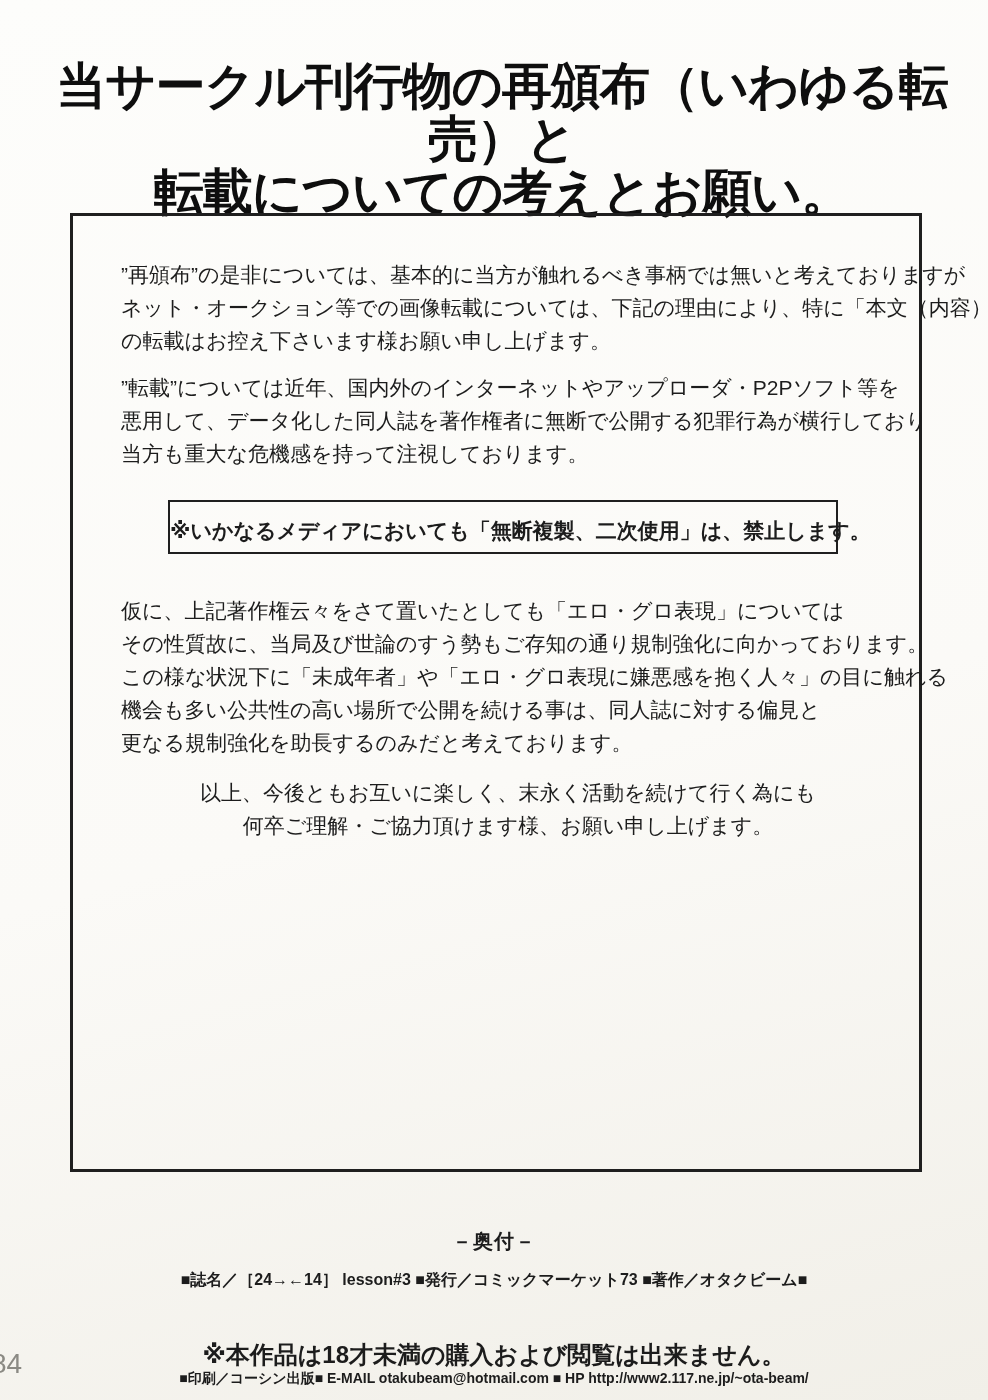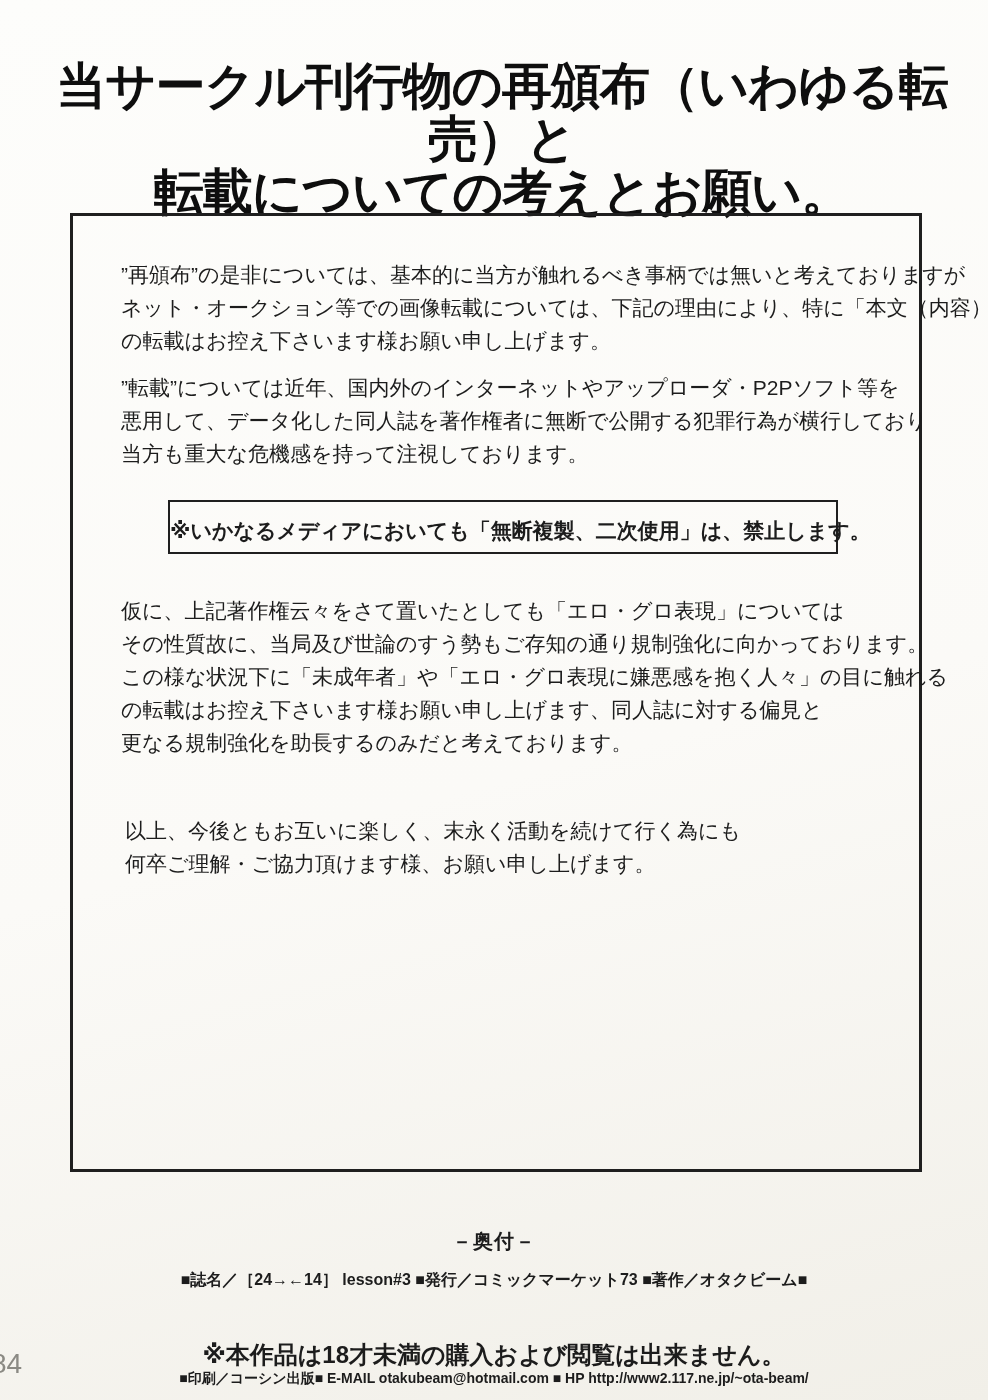--- a/index.html
+++ b/index.html
@@ -24,22 +24,22 @@
     border:3px solid #1f1f1f;box-sizing:border-box;
     padding:42px 28px 0 48px;background:transparent;
   }
   .para{margin:0 0 14px 0;font-size:21px;line-height:33px;font-weight:500;}
   .para .line{display:block;white-space:nowrap;}
   .ban-box{
     box-sizing:border-box;width:670px;height:54px;margin:30px 0 40px 47px;
     border:2px solid #1f1f1f;text-align:center;
     font-size:21px;line-height:58px;font-weight:600;white-space:nowrap;
   }
-  .para4{margin:0 0 55px 0;}
-  .para5{margin:0 0 40px 4px;}
+  .para4{margin:0 0 17px 0;}
+  .para5{margin:0 0 40px 4px;text-align:center;}
   .fine-print{font-size:17px;line-height:25px;font-weight:500;}
   .fine-print .line{display:block;white-space:nowrap;}
   .colophon-header{
     position:absolute;top:1228px;left:0;width:100%;text-align:center;
     font-size:20px;font-weight:600;letter-spacing:1px;
   }
   .colophon-line1{
     position:absolute;top:1270px;left:0;width:100%;text-align:center;
     font-size:16px;font-weight:700;white-space:nowrap;
   }
@@ -82,21 +82,21 @@
 
 
     <div class="ban-box">
       <span>※いかなるメディアにおいても「無断複製、二次使用」は、禁止します。</span>
     </div>
 
     <p class="para para4">
       <span class="line">仮に、上記著作権云々をさて置いたとしても「エロ・グロ表現」については</span>
       <span class="line">その性質故に、当局及び世論のすう勢もご存知の通り規制強化に向かっております。</span>
       <span class="line">この様な状況下に「未成年者」や「エロ・グロ表現に嫌悪感を抱く人々」の目に触れる</span>
-      <span class="line">の転載はお控え下さいます様お願い申し上げます、同人誌に対する偏見と</span>
+      <span class="line">機会も多い公共性の高い場所で公開を続ける事は、同人誌に対する偏見と</span>
       <span class="line">更なる規制強化を助長するのみだと考えております。</span>
     </p>
 
     <p class="para para5">
       <span class="line">以上、今後ともお互いに楽しく、末永く活動を続けて行く為にも</span>
       <span class="line">何卒ご理解・ご協力頂けます様、お願い申し上げます。</span>
     </p>
 
 
   </div>

